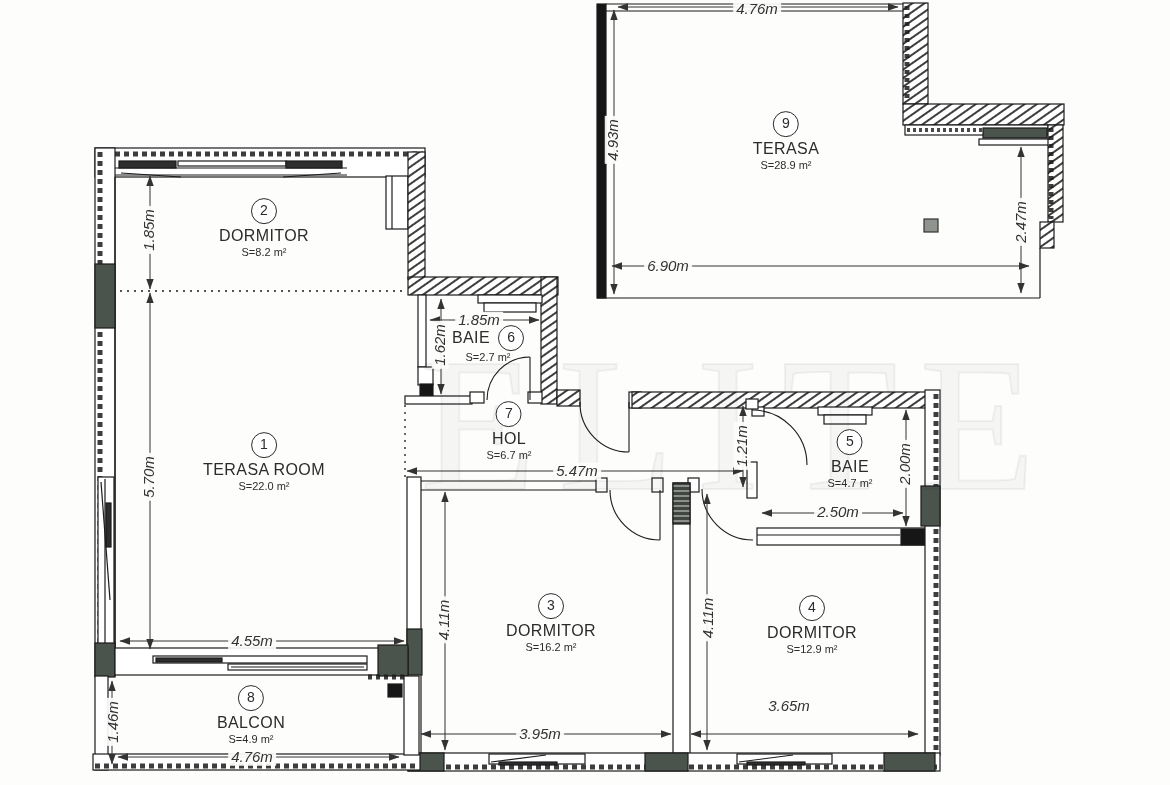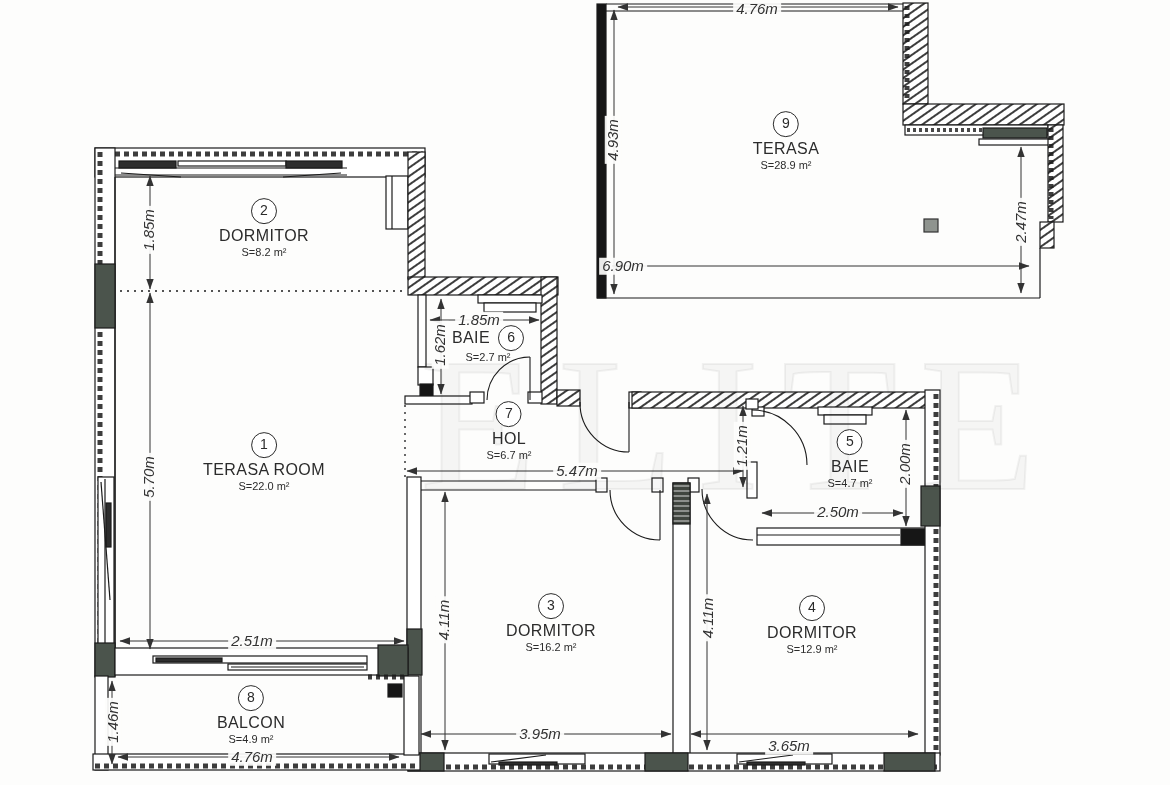--- a/index.html
+++ b/index.html
@@ -256,31 +256,31 @@
   </div>
 
   <div class="lbl room" style="left:786px;top:142px;">
     <span class="circ">9</span>
     <div class="rname">TERASA</div>
     <div class="rarea">S=28.9 m²</div>
   </div>
 
   <div class="dim" style="left:757px;top:9px;">4.76m</div>
   <div class="dim v" style="left:613px;top:140px;">4.93m</div>
-  <div class="dim" style="left:623px;top:266px;">6.90m</div>
+  <div class="dim" style="left:668px;top:266px;">6.90m</div>
   <div class="dim v" style="left:1021px;top:222px;">2.47m</div>
   <div class="dim v" style="left:149px;top:230px;">1.85m</div>
   <div class="dim v" style="left:149px;top:477px;">5.70m</div>
-  <div class="dim" style="left:252px;top:641px;">2.51m</div>
+  <div class="dim" style="left:252px;top:641px;">4.55m</div>
   <div class="dim" style="left:479px;top:320px;">1.85m</div>
   <div class="dim v" style="left:440px;top:345px;">1.62m</div>
   <div class="dim" style="left:577px;top:471px;font-style:italic;">5.47m</div>
   <div class="dim v" style="left:742px;top:446px;">1.21m</div>
   <div class="dim v" style="left:905px;top:464px;">2.00m</div>
   <div class="dim" style="left:838px;top:512px;text-align:right;">2.50m</div>
   <div class="dim v" style="left:444px;top:620px;">4.11m</div>
   <div class="dim" style="left:540px;top:734px;">3.95m</div>
   <div class="dim v" style="left:708px;top:618px;">4.11m</div>
-  <div class="dim" style="left:789px;top:746px;text-align:center;">3.65m</div>
+  <div class="dim" style="left:789px;top:706px;text-align:center;">3.65m</div>
   <div class="dim v" style="left:113px;top:722px;">1.46m</div>
   <div class="dim" style="left:252px;top:757px;">4.76m</div>
 
 </div>
 
 </body></html>

